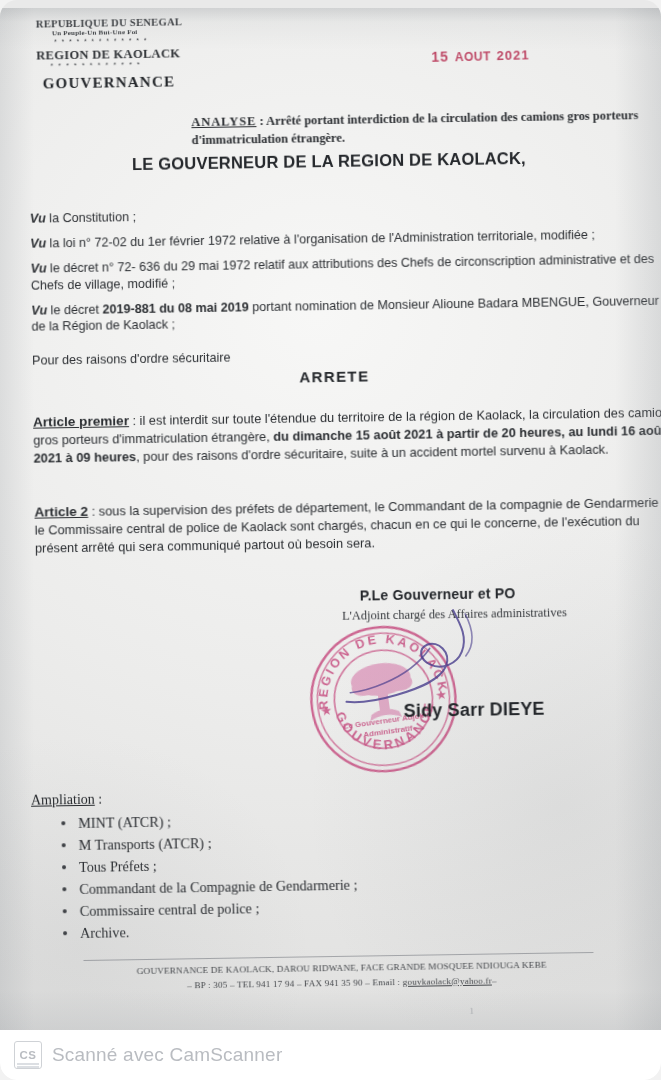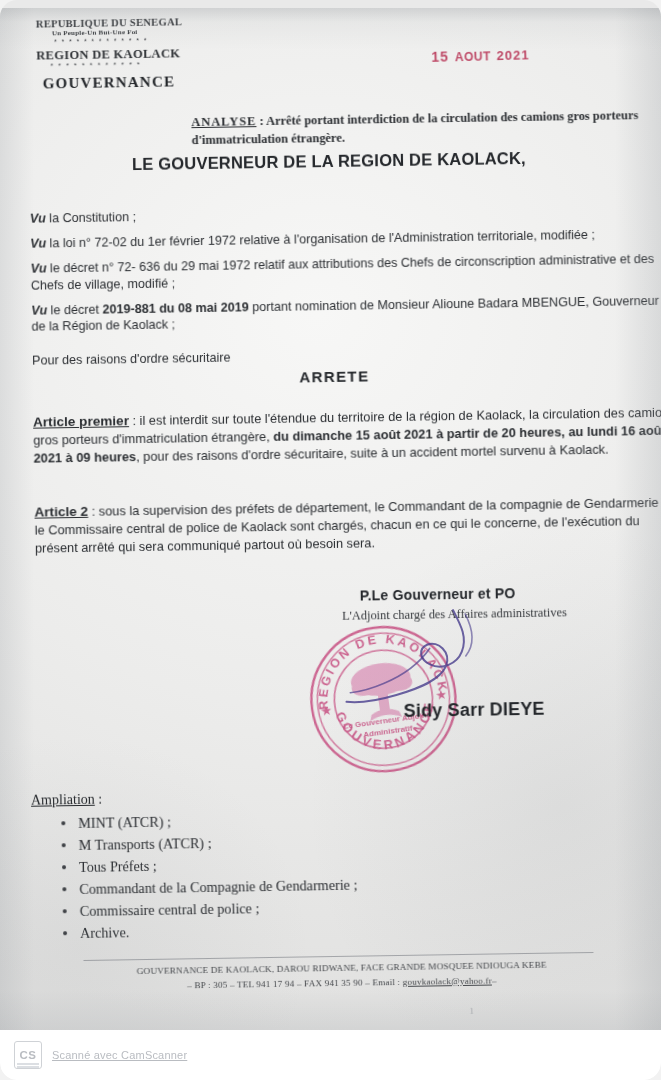--- a/index.html
+++ b/index.html
@@ -373,24 +373,23 @@
   }
   .cs-logo::after {
     content: "";
     position: absolute;
     left: 2px; right: 2px; bottom: 3px;
     height: 1.6px;
     background: #dcdfe3;
     box-shadow: 0 3px 0 #dcdfe3;
   }
   .cs-text {
-    font-size: 11px;
+    font-size: 19px;
     color: #b9bcc1;
     letter-spacing: 0.2px;
-    text-decoration: underline;
   }
 </style>
 </head>
 <body>
 
 <div id="scan">
 
   <div id="paper">
     <div id="sheet-content">
 

